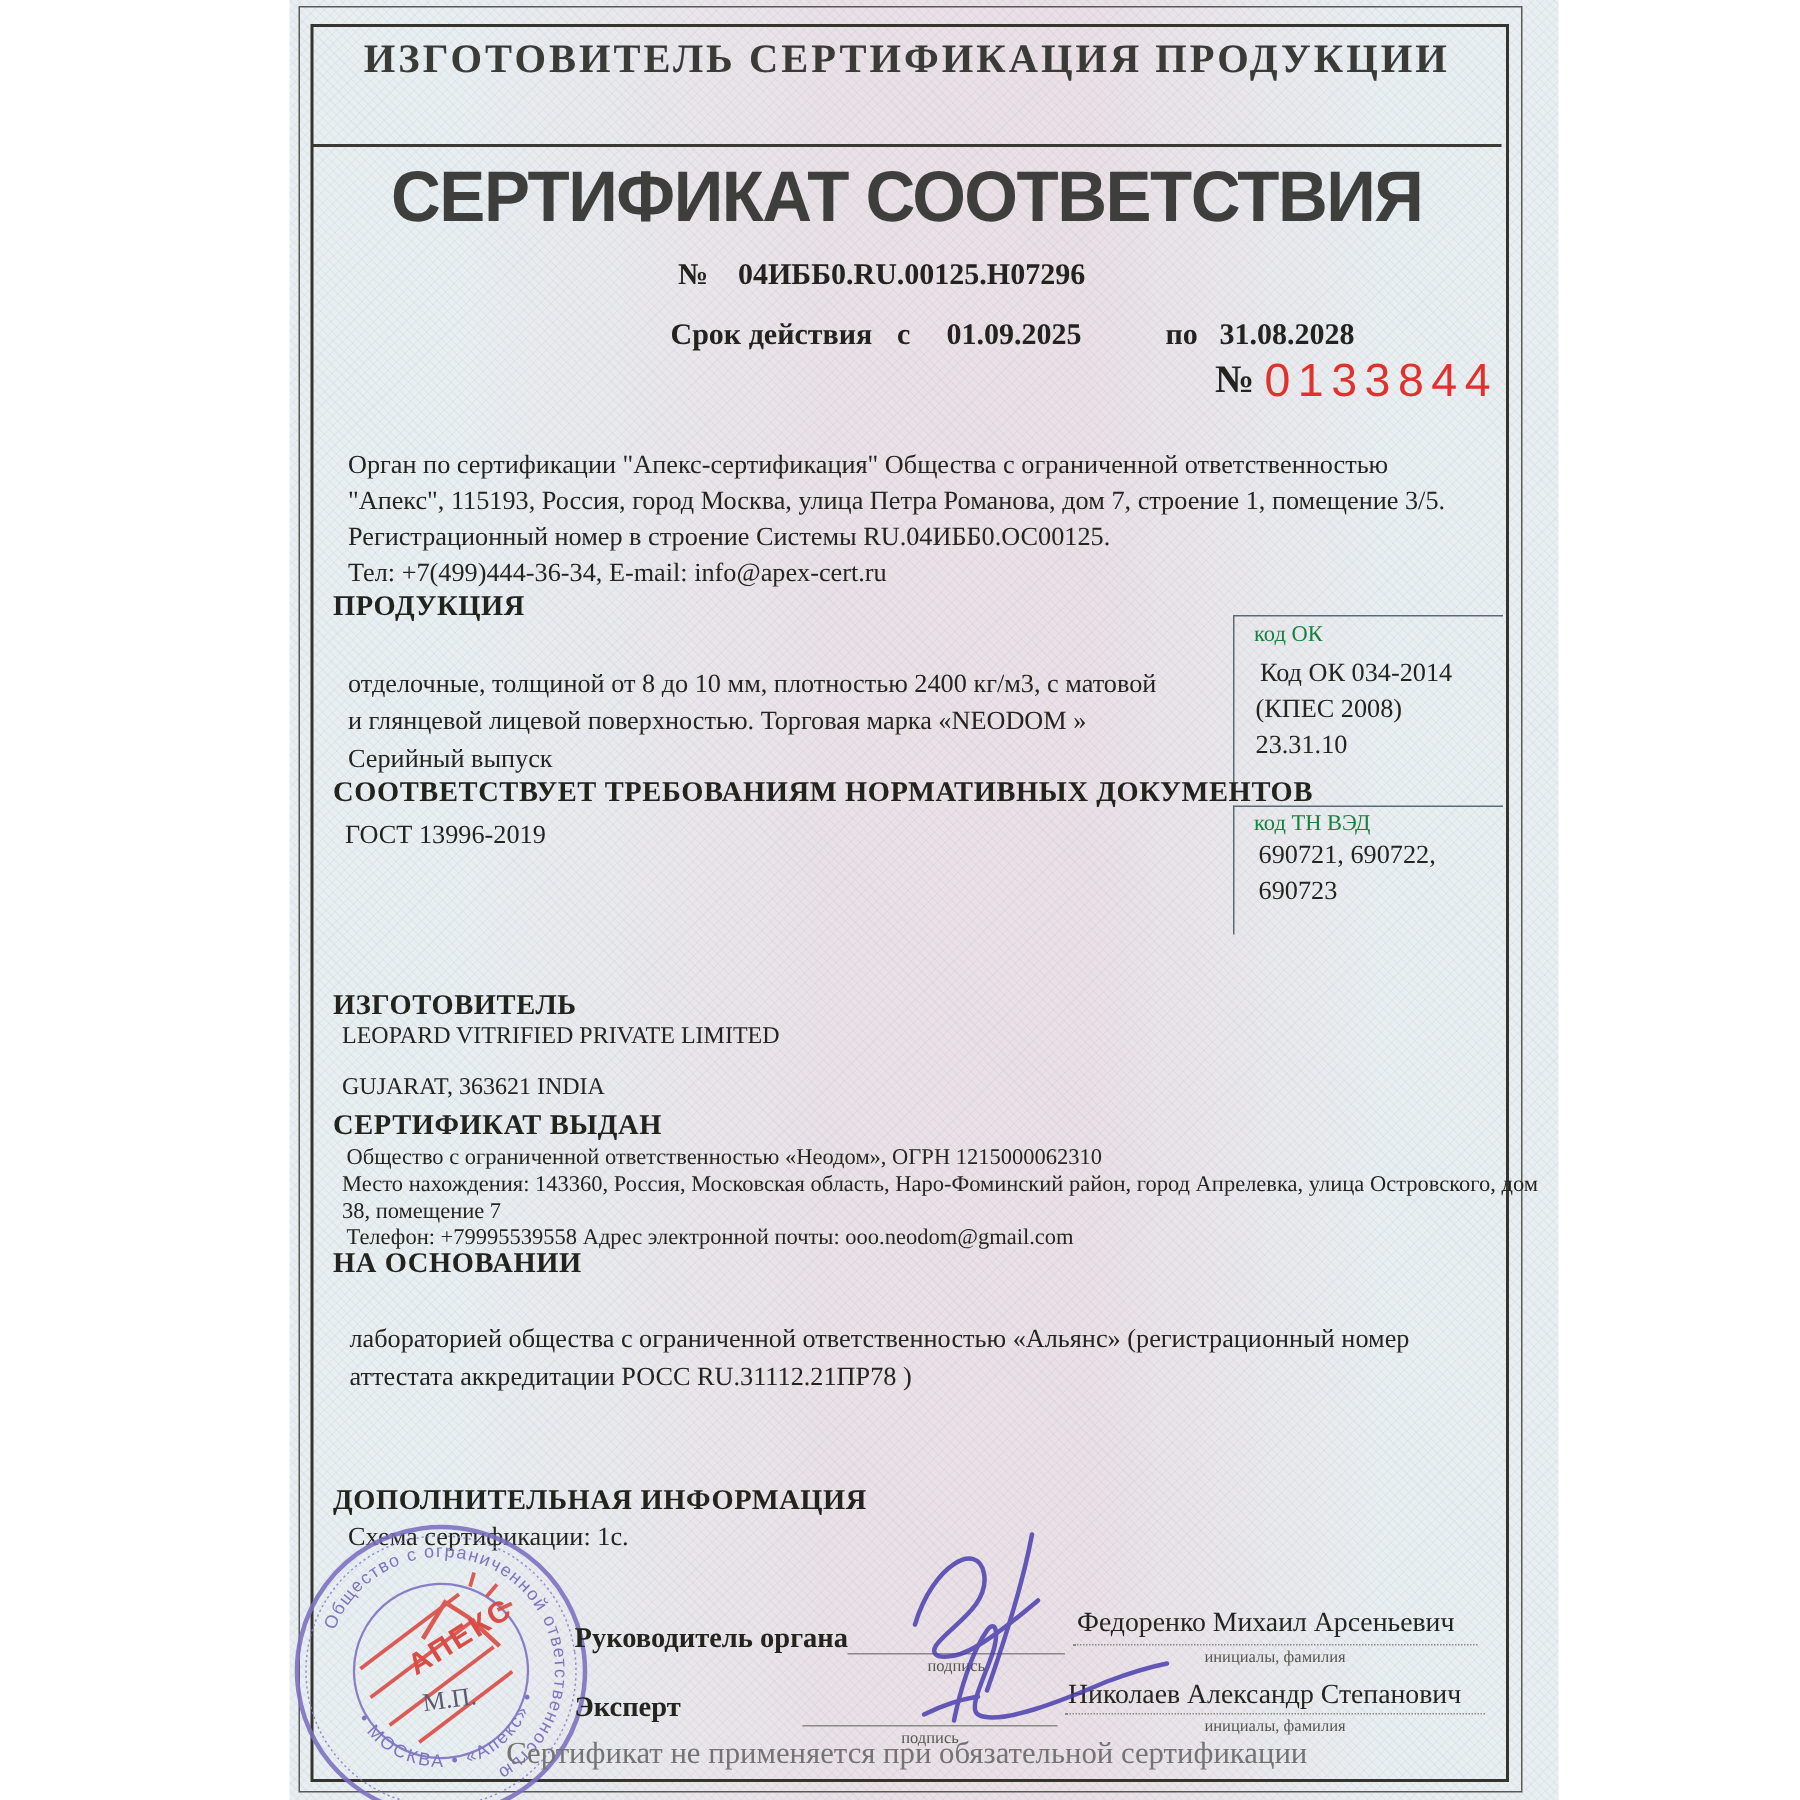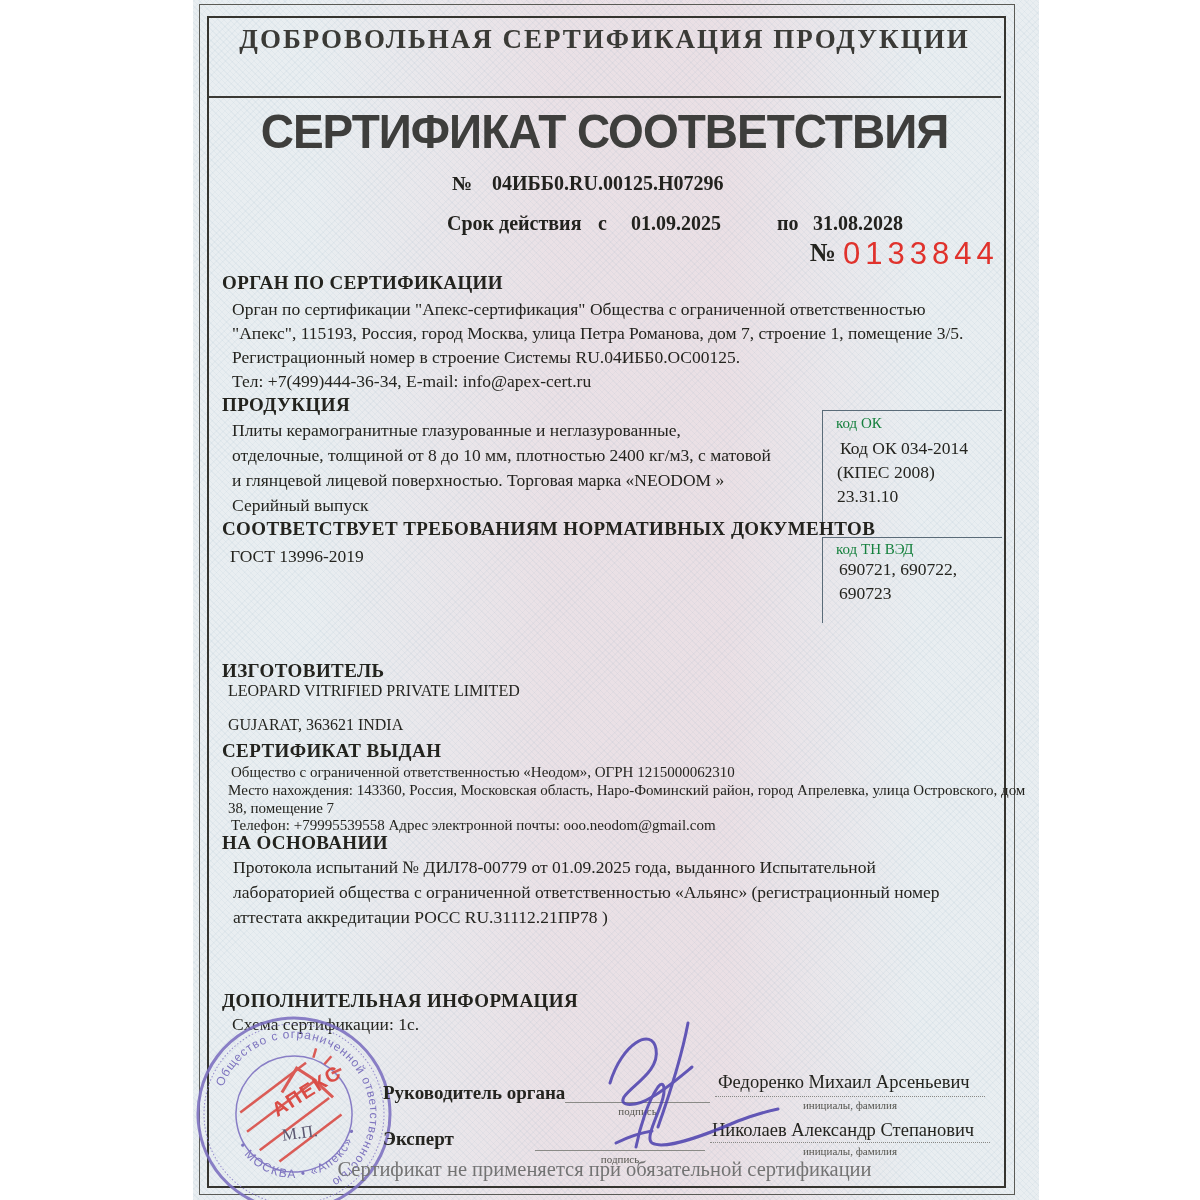--- a/index.html
+++ b/index.html
@@ -41,45 +41,43 @@
   .footer{font-size:20.5px;color:#737373;}
 </style>
 </head>
 <body>
 
 <div id="page">
   <div id="paper"></div>
   <div id="outer-line"></div>
   <div id="frame"></div>
 
-  <div class="abs banner">ДОБРОВОЛЬНАЯ СЕРТИФИКАЦИЯ ПРОДУКЦИИ</div>
+  <div class="abs banner">ИЗГОТОВИТЕЛЬ СЕРТИФИКАЦИЯ ПРОДУКЦИИ</div>
   <div id="banner-sep"></div>
 
   <div class="abs title">СЕРТИФИКАТ СООТВЕТСТВИЯ</div>
 
   <span class="abs numrow" style="left:452px;top:172px;">№</span>
   <span class="abs numrow" style="left:492px;top:172px;">04ИББ0.RU.00125.Н07296</span>
 
   <span class="abs numrow" style="left:447px;top:212px;">Срок действия</span>
   <span class="abs numrow" style="left:598px;top:212px;">с</span>
   <span class="abs numrow" style="left:631px;top:212px;">01.09.2025</span>
   <span class="abs numrow" style="left:777px;top:212px;">по</span>
   <span class="abs numrow" style="left:813px;top:212px;">31.08.2028</span>
 
   <span class="abs" style="left:810px;top:238px;font-size:26px;font-weight:700;">№</span>
   <span class="abs red-num" style="left:843px;top:236px;color:#e0322c;">0133844</span>
 
-  <div class="abs h" style="left:222px;top:272px;">ОРГАН ПО СЕРТИФИКАЦИИ</div>
   <div class="abs t17" style="left:232px;top:297px;">Орган по сертификации "Апекс-сертификация" Общества с ограниченной ответственностью</div>
   <div class="abs t17" style="left:232px;top:321px;">"Апекс", 115193, Россия, город Москва, улица Петра Романова, дом 7, строение 1, помещение 3/5.</div>
   <div class="abs t17" style="left:232px;top:345px;">Регистрационный номер в строение Системы RU.04ИББ0.ОС00125.</div>
   <div class="abs t17" style="left:232px;top:369px;">Тел: +7(499)444-36-34, E-mail: info@apex-cert.ru</div>
 
   <div class="abs h" style="left:222px;top:394px;">ПРОДУКЦИЯ</div>
-  <div class="abs t17" style="left:232px;top:418px;">Плиты керамогранитные глазурованные и неглазурованные,</div>
   <div class="abs t17" style="left:232px;top:443px;">отделочные, толщиной от 8 до 10 мм, плотностью 2400 кг/м3, с матовой</div>
   <div class="abs t17" style="left:232px;top:468px;">и глянцевой лицевой поверхностью. Торговая марка «NEODOM »</div>
   <div class="abs t17" style="left:232px;top:493px;">Серийный выпуск</div>
 
   <div class="abs box" style="left:822px;top:410px;width:179px;height:122px;"></div>
   <div class="abs boxlabel" style="left:836px;top:415px;">код ОК</div>
   <div class="abs t17" style="left:840px;top:436px;">Код ОК 034-2014</div>
   <div class="abs t17" style="left:837px;top:460px;">(КПЕС 2008)</div>
   <div class="abs t17" style="left:837px;top:484px;">23.31.10</div>
 
@@ -95,21 +93,20 @@
   <div class="abs t16" style="left:228px;top:682px;">LEOPARD VITRIFIED PRIVATE LIMITED</div>
   <div class="abs t16" style="left:228px;top:716px;">GUJARAT, 363621 INDIA</div>
 
   <div class="abs h" style="left:222px;top:740px;">СЕРТИФИКАТ ВЫДАН</div>
   <div class="abs t15" style="left:231px;top:763px;">Общество с ограниченной ответственностью «Неодом», ОГРН 1215000062310</div>
   <div class="abs t15" style="left:228px;top:781px;">Место нахождения: 143360, Россия, Московская область, Наро-Фоминский район, город Апрелевка, улица Островского, дом</div>
   <div class="abs t15" style="left:228px;top:799px;">38, помещение 7</div>
   <div class="abs t15" style="left:231px;top:816px;">Телефон: +79995539558 Адрес электронной почты: ooo.neodom@gmail.com</div>
 
   <div class="abs h" style="left:222px;top:832px;">НА ОСНОВАНИИ</div>
-  <div class="abs t17" style="left:233px;top:855px;line-height:25px;">Протокола испытаний № ДИЛ78-00779 от 01.09.2025 года, выданного Испытательной</div>
   <div class="abs t17" style="left:233px;top:880px;line-height:25px;">лабораторией общества с ограниченной ответственностью «Альянс» (регистрационный номер</div>
   <div class="abs t17" style="left:233px;top:905px;line-height:25px;">аттестата аккредитации РОСС RU.31112.21ПР78  )</div>
 
   <div class="abs h" style="left:222px;top:990px;">ДОПОЛНИТЕЛЬНАЯ ИНФОРМАЦИЯ</div>
   <div class="abs t17" style="left:232px;top:1012px;">Схема сертификации: 1с.</div>
 
   <svg class="abs" style="left:193px;top:1013px;transform:rotate(-8deg);" width="202" height="202" viewBox="0 0 202 202">
     <g opacity="0.88">
       <circle cx="101" cy="101" r="96" fill="none" stroke="#7b6fc0" stroke-width="3"></circle>
       <circle cx="101" cy="101" r="90" fill="none" stroke="#8a7fc9" stroke-width="1" stroke-dasharray="1.5,2"></circle>

